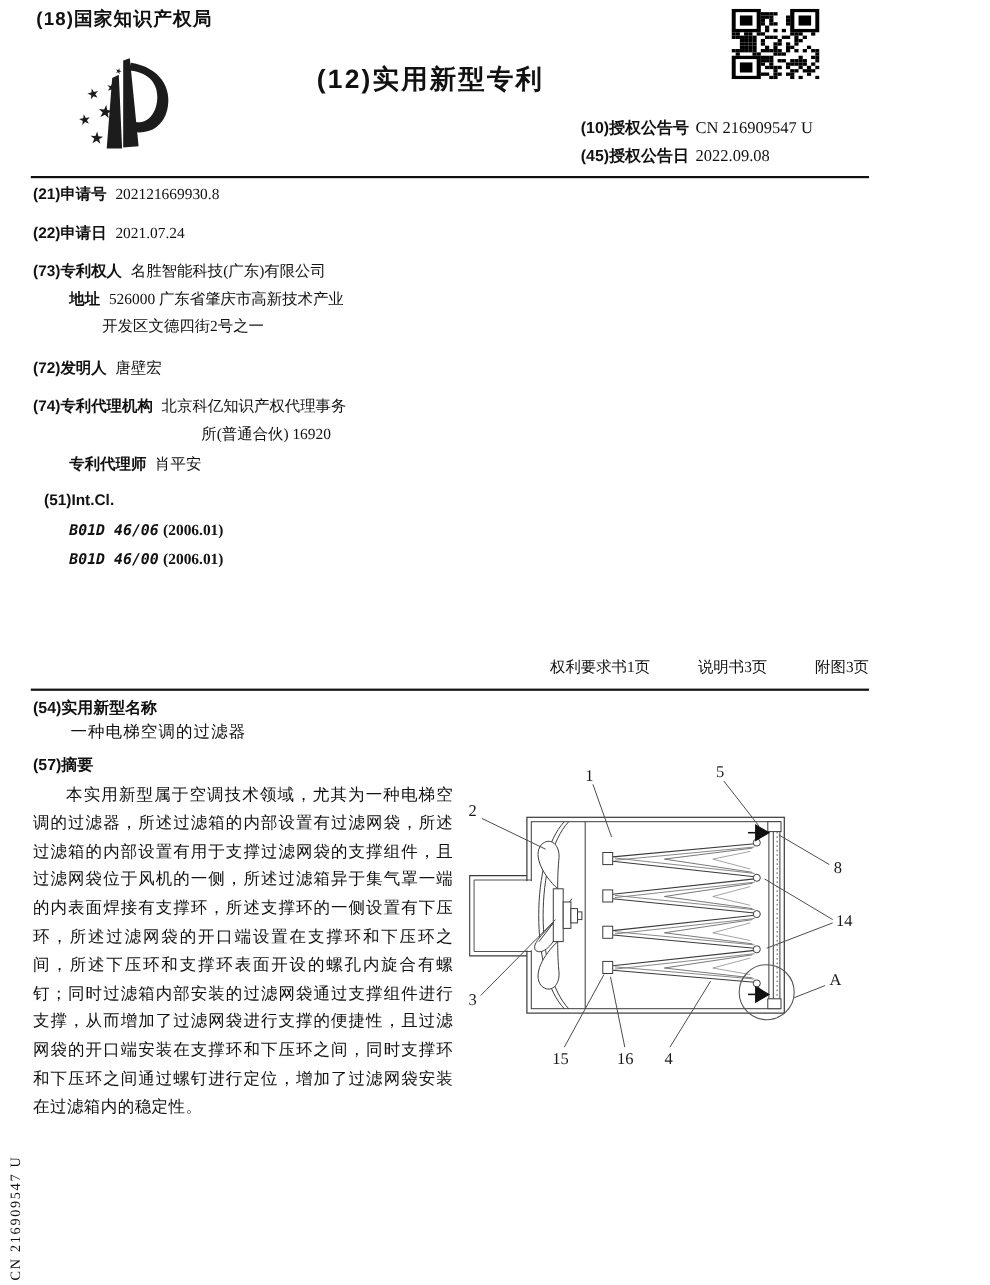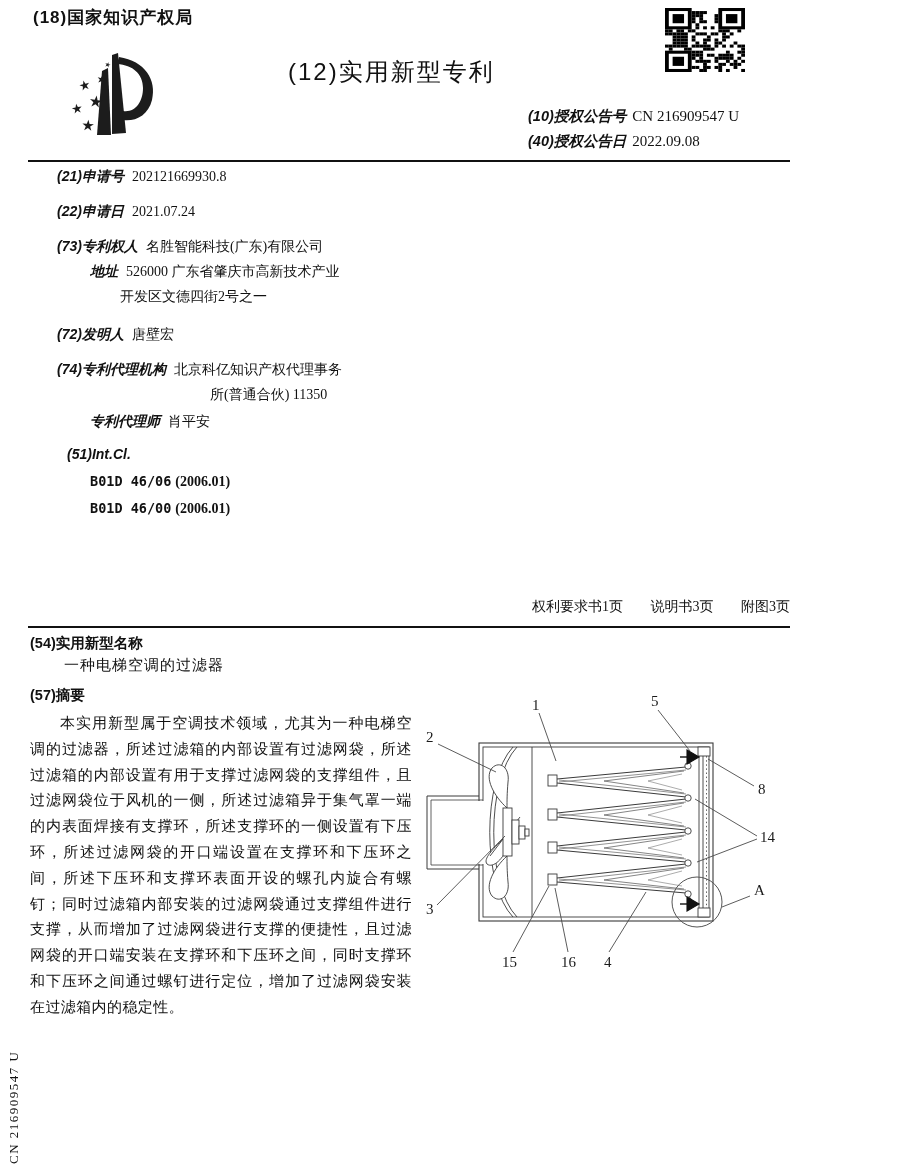--- a/index.html
+++ b/index.html
@@ -2,33 +2,33 @@
 <html><head>
 <meta charset="utf-8">
 <style>
   html,body{margin:0;padding:0;}
   body{
     width:900px;height:1168px;position:relative;background:#ffffff;
     font-family:"Liberation Sans",sans-serif;color:#111;
     overflow:hidden;
   }
   .abs{position:absolute;}
-  .lbl{font-weight:bold;font-family:"Liberation Sans",sans-serif;font-style:italic;}
+  .lbl{font-weight:bold;font-family:"Liberation Sans",sans-serif;}
   .val{font-family:"Liberation Serif",serif;}
   .office{left:33px;top:6px;font-size:17px;font-weight:bold;letter-spacing:1px;}
-  .doc-type{left:288px;top:56px;font-size:24px;font-weight:normal;letter-spacing:2px;}
+  .doc-type{left:288px;top:56px;font-size:24px;font-weight:bold;letter-spacing:2px;}
   .publine{left:528px;font-size:14.5px;white-space:nowrap;}
   .publine .val{font-size:15px;margin-left:6px;}
   .rule{background:#111;height:2px;left:28px;width:762px;}
-  .bib{font-size:14px;white-space:nowrap;line-height:20px;margin-left:27px;}
+  .bib{font-size:14px;white-space:nowrap;line-height:20px;}
   .bib .val{margin-left:8px;}
-  .intcl-code{font-family:"DejaVu Sans Mono",monospace;font-weight:bold;font-size:13.5px;}
+  .intcl-code{font-family:"DejaVu Sans Mono",monospace;font-style:italic;font-weight:bold;font-size:13.5px;}
   .intcl-year{font-family:"Liberation Serif",serif;font-size:14px;margin-left:4px;font-weight:bold;}
   .pages-info{left:430px;top:598px;width:360px;text-align:right;font-size:14px;font-family:"Liberation Serif",serif;white-space:nowrap;}
-  .pages-info span{margin-left:24px;}
+  .pages-info span{margin-left:40px;}
   .sec-label{font-size:14.5px;font-weight:bold;}
   .title-cn{font-size:15px;font-family:"Liberation Serif",serif;letter-spacing:1px;}
   .abstract{
     left:30px;top:711px;width:382px;font-size:15px;line-height:25.8px;
     font-family:"Liberation Serif",serif;text-align:justify;text-indent:2em;
     letter-spacing:0.4px;
   }
   .sidebar-num{
     left:6px;top:1164px;transform:rotate(-90deg);transform-origin:0 0;
     font-family:"Liberation Serif",serif;font-size:13px;letter-spacing:1.5px;white-space:nowrap;
@@ -209,21 +209,21 @@
     <rect x="16" y="2" width="3" height="3" fill="#000"></rect>
     <rect x="0" y="14" width="7" height="7" fill="#000"></rect>
     <rect x="1" y="15" width="5" height="5" fill="#fff"></rect>
     <rect x="2" y="16" width="3" height="3" fill="#000"></rect>
   </svg>
 
 <div class="abs publine" style="top:107px">
   <span class="lbl">(10)授权公告号</span><span class="val">CN 216909547 U</span>
 </div>
 <div class="abs publine" style="top:132px">
-  <span class="lbl">(40)授权公告日</span><span class="val">2022.09.08</span>
+  <span class="lbl">(45)授权公告日</span><span class="val">2022.09.08</span>
 </div>
 
 <div class="abs rule" style="top:160px"></div>
 
 <div class="abs bib" style="left:30px;top:166px">
   <span class="lbl">(21)申请号</span><span class="val">202121669930.8</span>
 </div>
 <div class="abs bib" style="left:30px;top:201px">
   <span class="lbl">(22)申请日</span><span class="val">2021.07.24</span>
 </div>
@@ -236,21 +236,21 @@
 <div class="abs bib" style="left:85px;top:286px">
   <span class="val">开发区文德四街2号之一</span>
 </div>
 <div class="abs bib" style="left:30px;top:324px">
   <span class="lbl">(72)发明人</span><span class="val">唐壁宏</span>
 </div>
 <div class="abs bib" style="left:30px;top:359px">
   <span class="lbl">(74)专利代理机构</span><span class="val">北京科亿知识产权代理事务</span>
 </div>
 <div class="abs bib" style="left:175px;top:384px">
-  <span class="val">所(普通合伙) 11350</span>
+  <span class="val">所(普通合伙) 16920</span>
 </div>
 <div class="abs bib" style="left:63px;top:411px">
   <span class="lbl">专利代理师</span><span class="val">肖平安</span>
 </div>
 <div class="abs bib" style="left:40px;top:444px">
   <span class="lbl">(51)Int.Cl.</span>
 </div>
 <div class="abs bib" style="left:63px;top:471px">
   <span class="intcl-code">B01D 46/06</span><span class="intcl-year">(2006.01)</span>
 </div>

